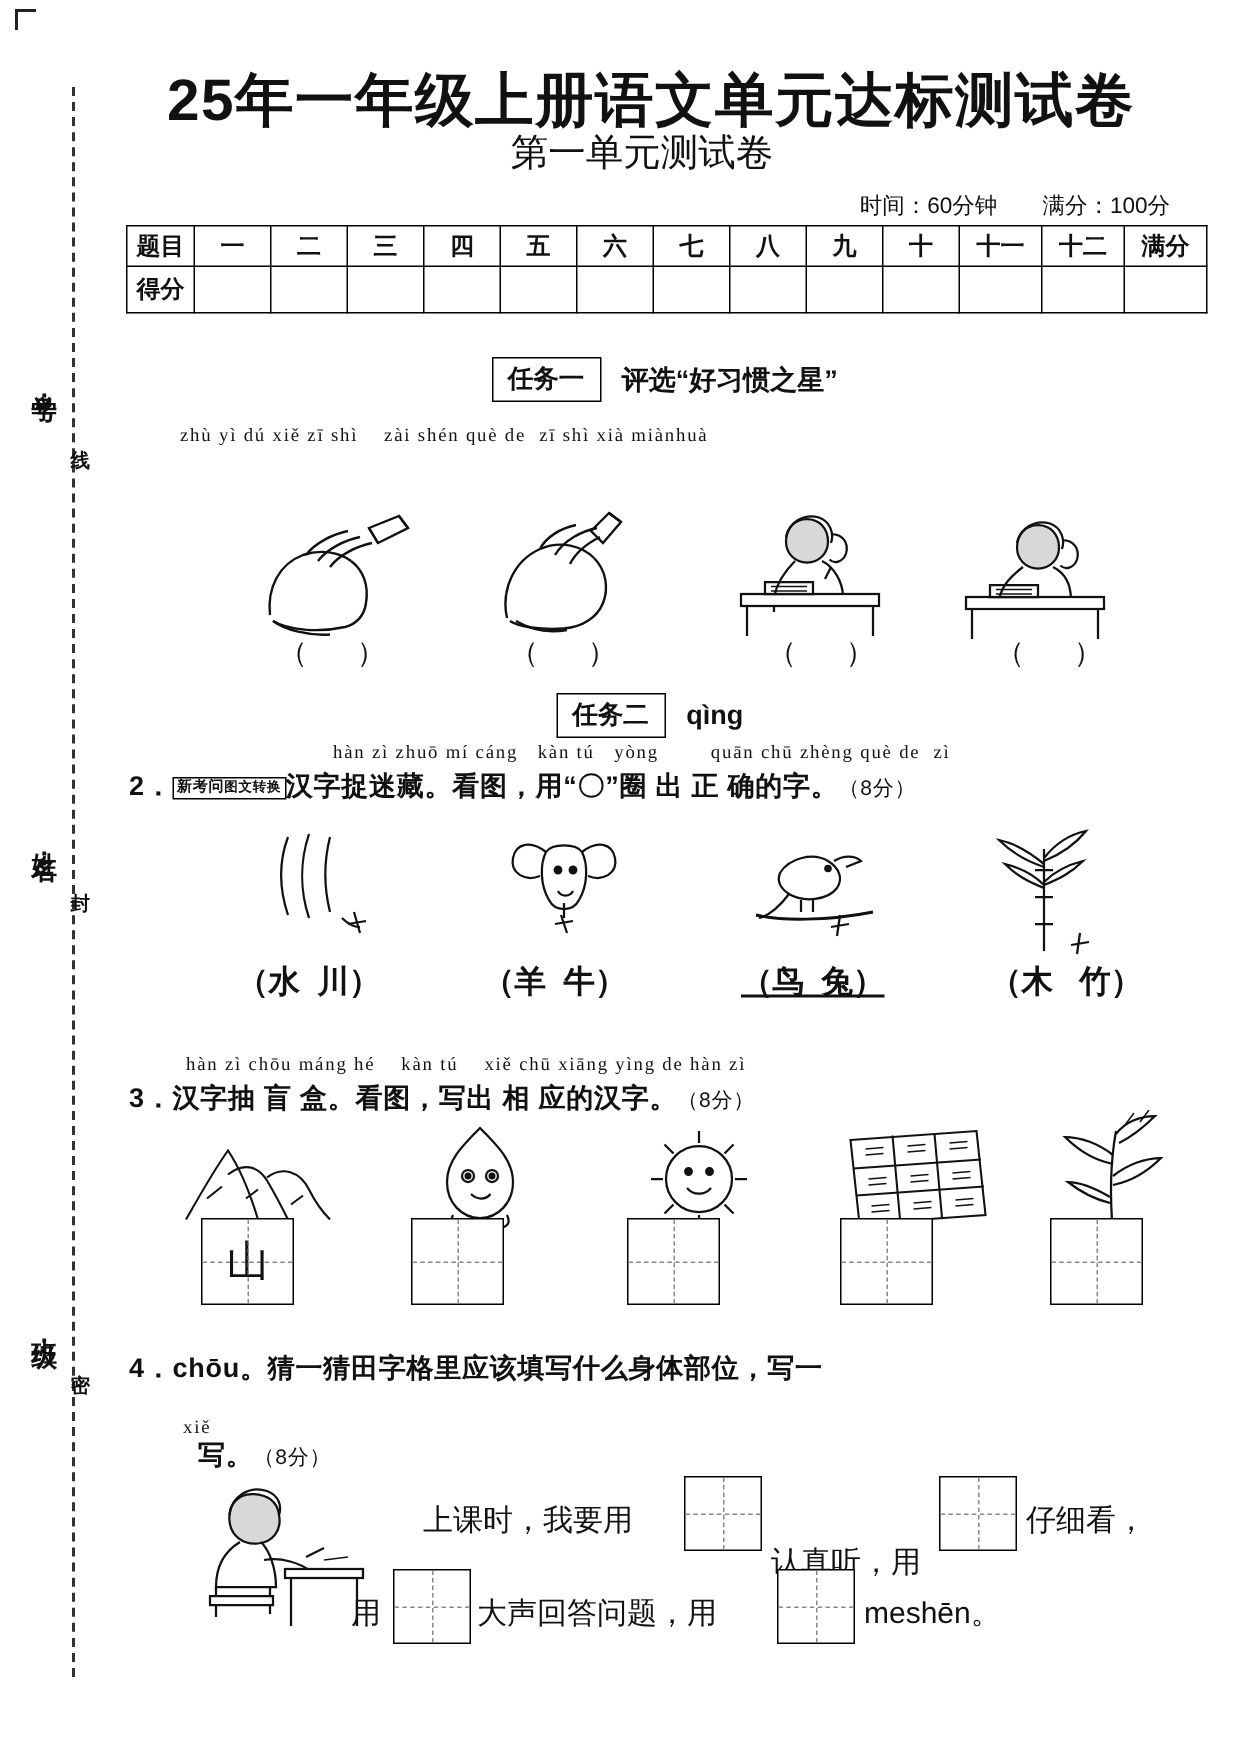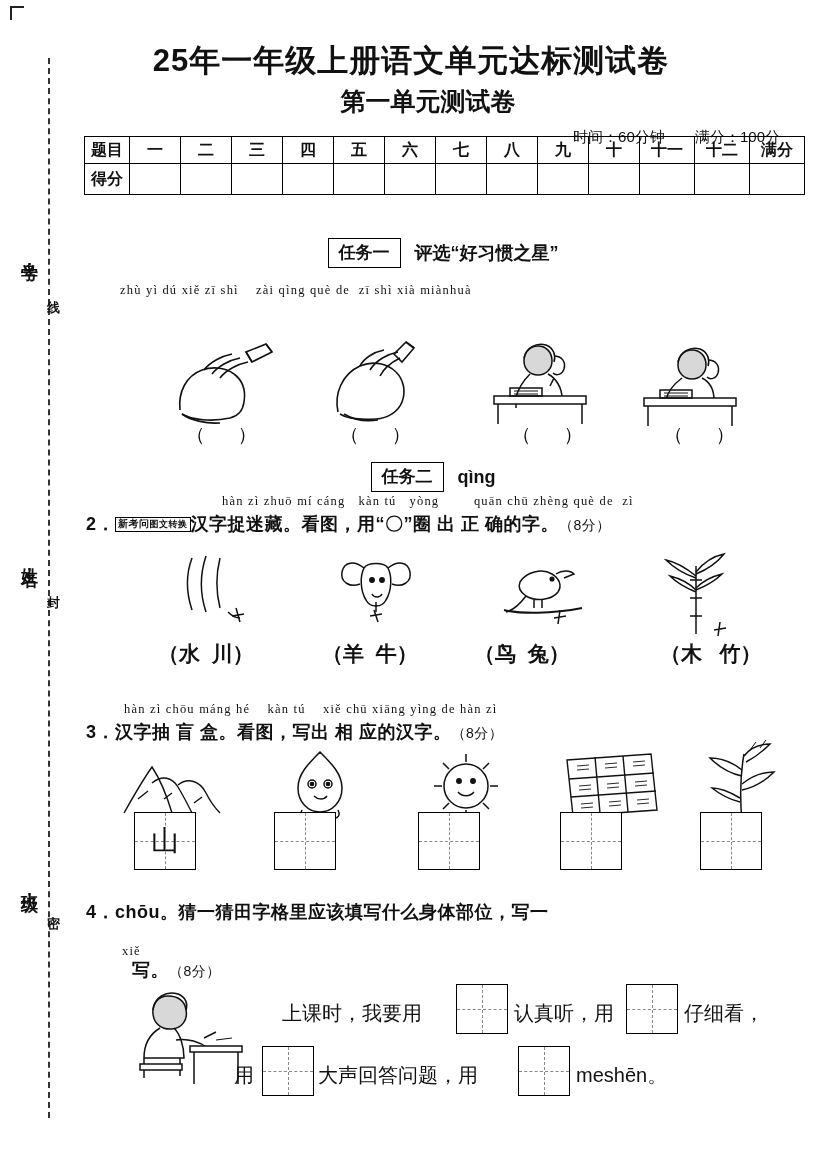--- a/index.html
+++ b/index.html
@@ -32,41 +32,41 @@
   }
   .v-xuehao { left:18px; top:250px; font-size:17px; }
   .v-xian   { left:44px; top:290px; font-size:13px; }
   .v-xingming { left:18px; top:555px; font-size:17px; }
   .v-feng   { left:44px; top:585px; font-size:13px; }
   .v-banji  { left:18px; top:880px; font-size:17px; }
   .v-mi     { left:44px; top:905px; font-size:13px; }
 
   
   .title1 {
-    position:absolute; left:61px; top:40px; width:700px;
+    position:absolute; left:84px; top:40px; width:700px;
     text-align:center;
     font-family:"Liberation Sans", sans-serif;
-    font-weight:bold; font-size:31px; letter-spacing:1px;
+    font-weight:bold; font-size:39px; letter-spacing:1px;
   }
   .title2 {
     position:absolute; left:78px; top:85px; width:700px;
     text-align:center;
     font-family:"Liberation Sans", sans-serif;
-    font-weight:bold; font-size:25px;
+    font-weight:normal; font-size:25px;
   }
   .meta {
     position:absolute; right:46px; top:128px;
     font-family:"Liberation Sans", sans-serif;
     font-size:15px;
   }
   .meta span { margin-left:26px; }
 
   
   .score-table {
-    position:absolute; left:84px; top:136px;
+    position:absolute; left:84px; top:150px;
     border-collapse: collapse;
     font-family:Liberation Serif, serif;
   }
   .score-table td {
     border:1.4px solid #000;
     text-align:center;
     vertical-align:middle;
     font-size:16px;
     font-weight:bold;
     height:24px;
@@ -236,21 +236,21 @@
     </tr>
   </tbody>
     </table>
 
   <div class="task-row" style="top:238px; left:30px;">
     <span class="task-box">任务一</span>
     <span class="task-text">评选“好习惯之星”</span>
   </div>
 
   <div class="q" style="left:120px; top:283px;">
-    <div class="pinyin">zhù yì dú xiě zī shì    zài qìng què de  zī shì xià miànhuà</div>
+    <div class="pinyin">zhù yì dú xiě zī shì    zài shén què de  zī shì xià miànhuà</div>
   </div>
 
   <div class="sketch" style="left:160px; top:340px;">
     <svg width="130" height="85" viewBox="0 0 130 85">
       <g fill="none" stroke="#111" stroke-width="1.6">
         <path d="M20 70 C18 52 26 36 42 30 C54 26 66 28 74 34"></path>
         <path d="M74 34 C82 40 86 50 84 62 C83 70 78 76 70 78 C52 82 32 80 22 74"></path>
         <path d="M44 30 C50 22 62 16 72 14"></path>
         <path d="M52 34 C58 26 70 20 80 18"></path>
         <path d="M60 38 C66 30 78 24 88 22"></path>
@@ -375,21 +375,21 @@
         <path d="M46 26 C54 16 64 10 74 8 C66 18 56 24 46 28"></path>
         <path d="M46 42 C54 34 64 30 72 28 C64 36 56 40 46 44"></path>
         <path d="M70 76 L68 90 M64 84 L76 82"></path>
       </g>
     </svg>
   </div>
 
   <div class="paren-row" style="top:640px;">
     <span class="word-choice" style="left:158px;">（水  川）</span>
     <span class="word-choice" style="left:322px;">（羊  牛）</span>
-    <span class="word-choice" style="left:474px;">（鸟  兔）</span>
+    <span class="word-choice" style="left:494px;text-decoration:underline;">（鸟  兔）</span>
     <span class="word-choice" style="left:660px;">（木   竹）</span>
   </div>
 
   <div class="q" style="left:124px; top:702px;">
     <div class="pinyin">hàn zì chōu máng hé    kàn tú    xiě chū xiāng yìng de hàn zì</div>
   </div>
   <div class="q" style="left:86px; top:720px;">
     <div class="qline">
       <span class="num">3．</span><span>汉字抽 盲 盒。看图，写出 相 应的汉字。</span><span class="pts">（8分）</span>
     </div>
@@ -501,21 +501,21 @@
         <path d="M74 72 L74 104 M118 72 L118 104"></path>
         <path d="M20 84 L62 84 L62 90 L20 90 Z" fill="#fff"></path>
         <path d="M84 58 L96 52"></path>
         <path d="M96 60 L112 58" stroke-width="1"></path>
       </g>
     </svg>
   </div>
 
   <div class="sent" style="left:282px; top:1000px;">上课时，我要用</div>
   <div class="tzg" style="left:456px; top:984px; width:52px; height:50px;"></div>
-  <div class="sent" style="left:514px; top:1000px;">认真听，用</div>
+  <div class="sent" style="left:514px; top:1028px;">认真听，用</div>
   <div class="tzg" style="left:626px; top:984px; width:52px; height:50px;"></div>
   <div class="sent" style="left:684px; top:1000px;">仔细看，</div>
 
   <div class="sent" style="left:234px; top:1062px;">用</div>
   <div class="tzg" style="left:262px; top:1046px; width:52px; height:50px;"></div>
   <div class="sent" style="left:318px; top:1062px;">大声回答问题，用</div>
   <div class="tzg" style="left:518px; top:1046px; width:52px; height:50px;"></div>
   <div class="sent" style="left:576px; top:1062px;">meshēn。</div>
 
 </div>

